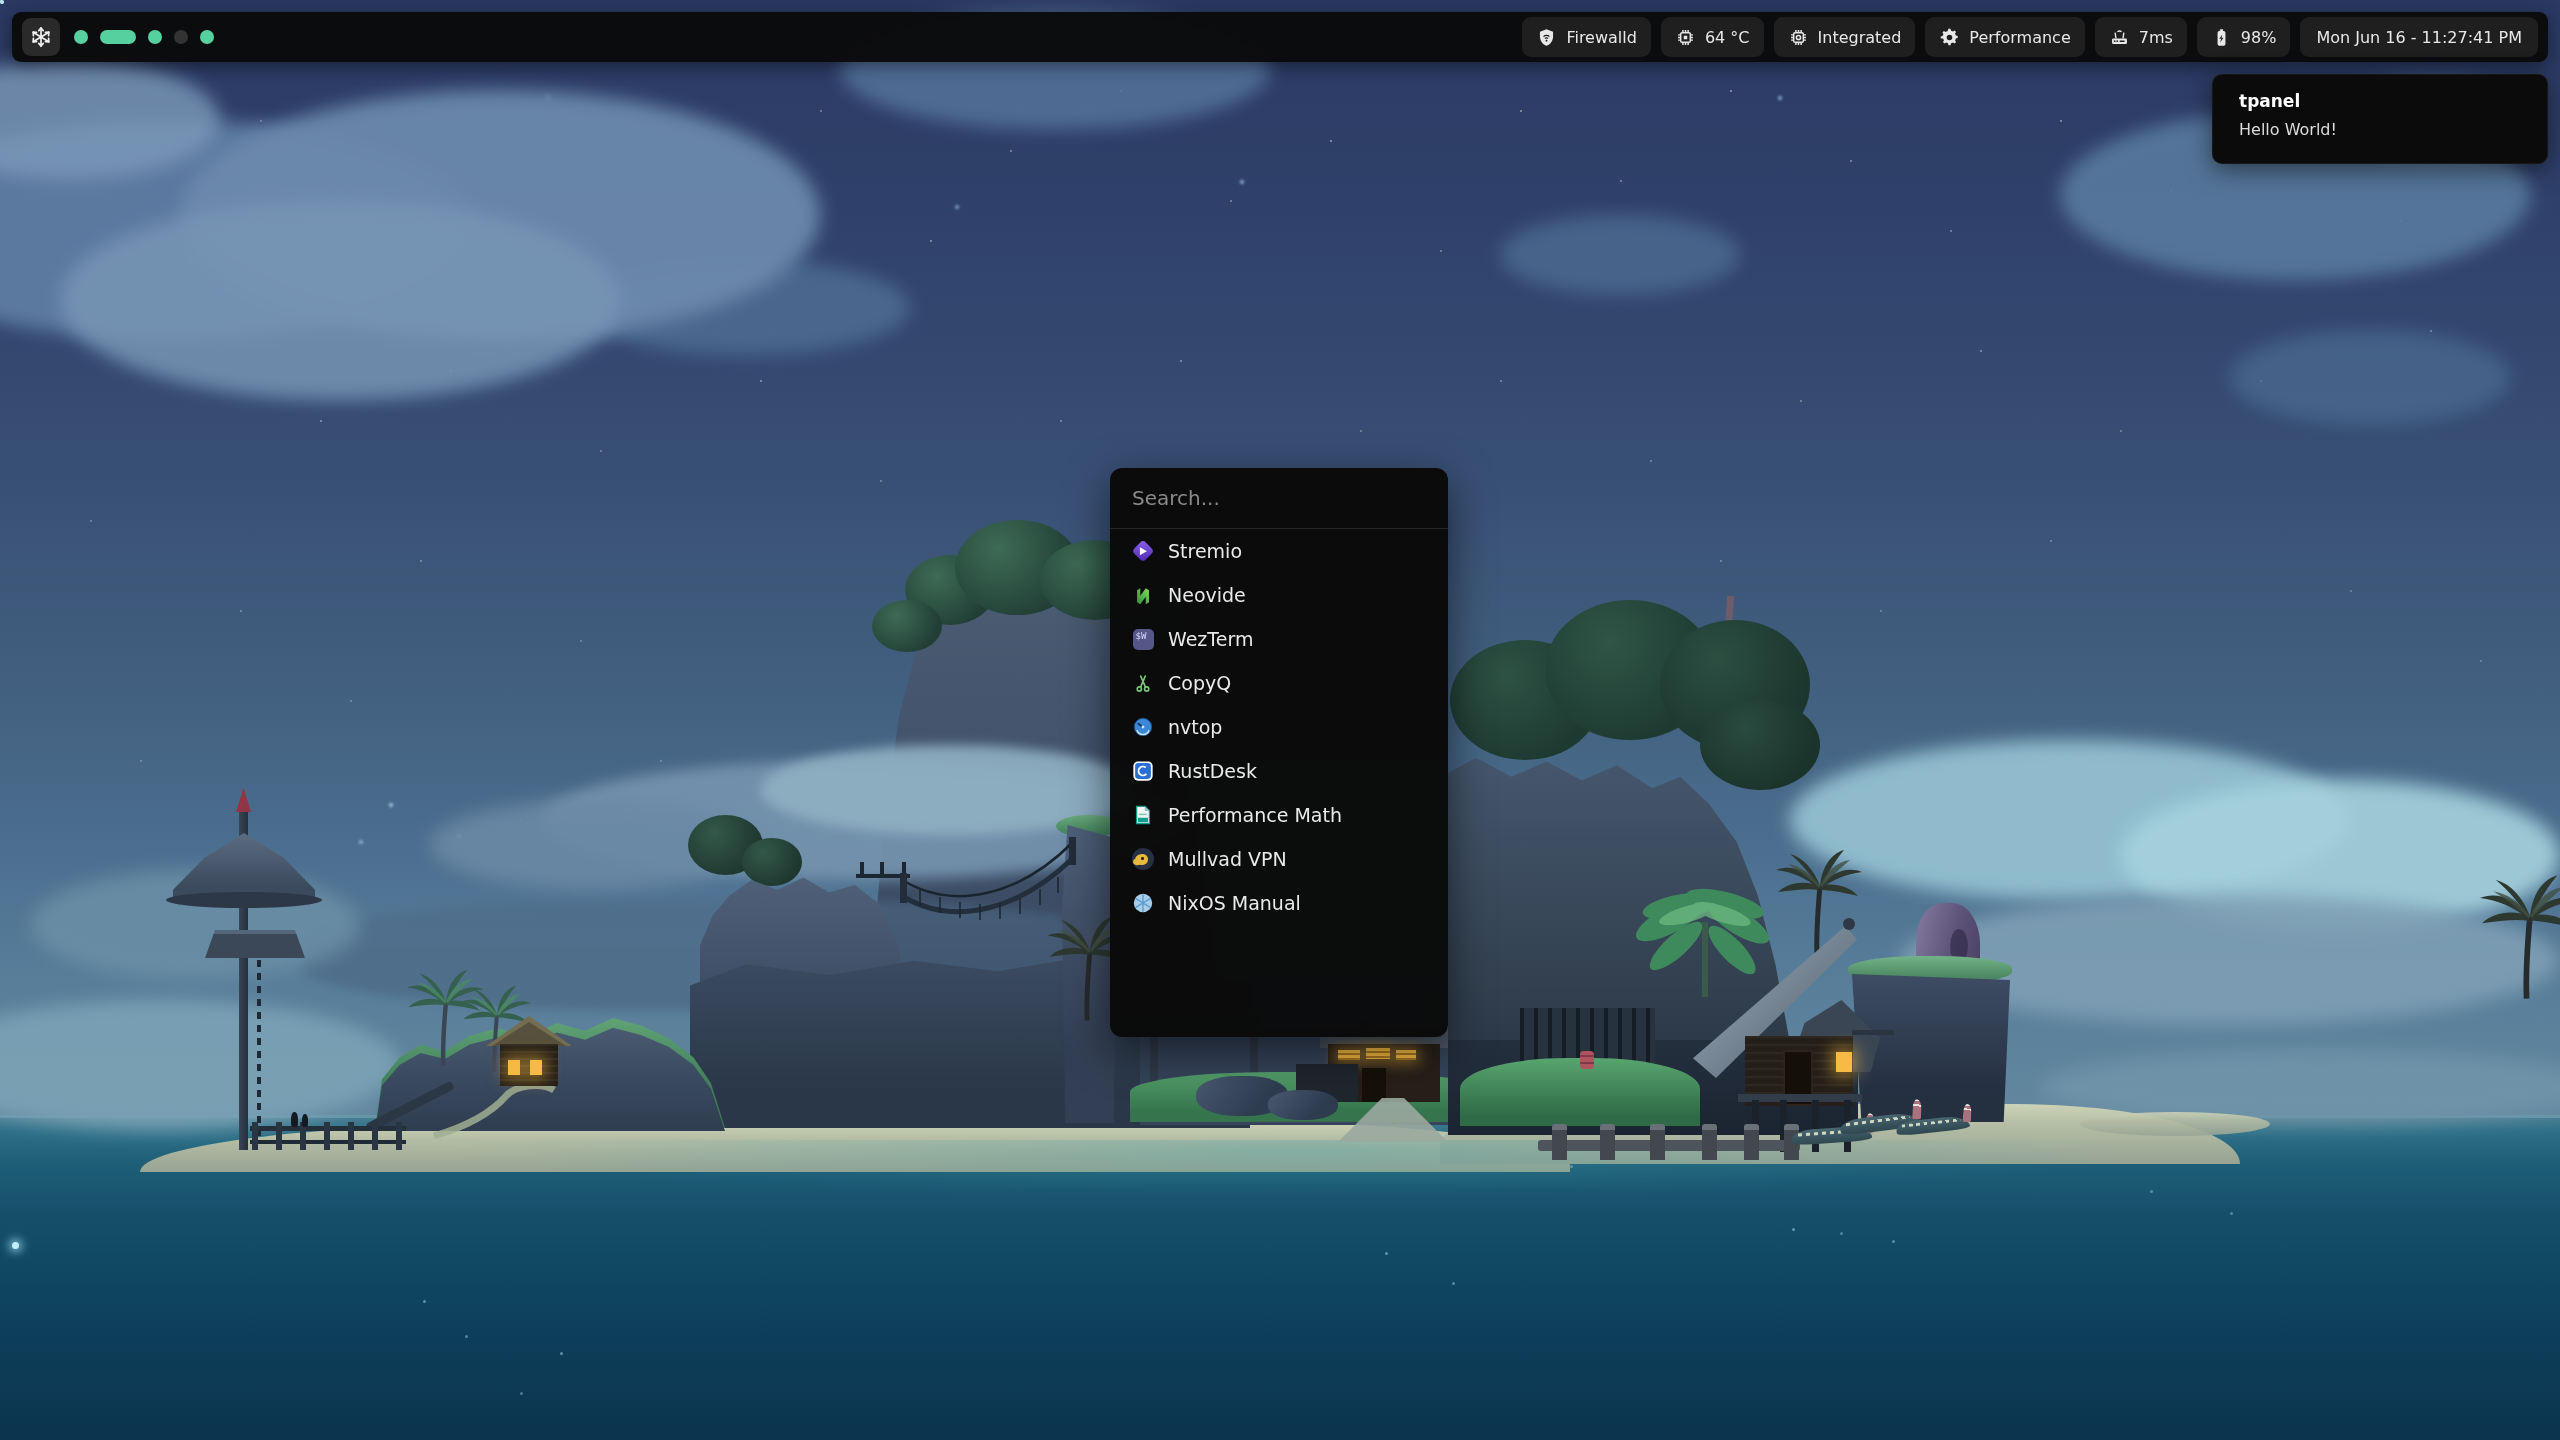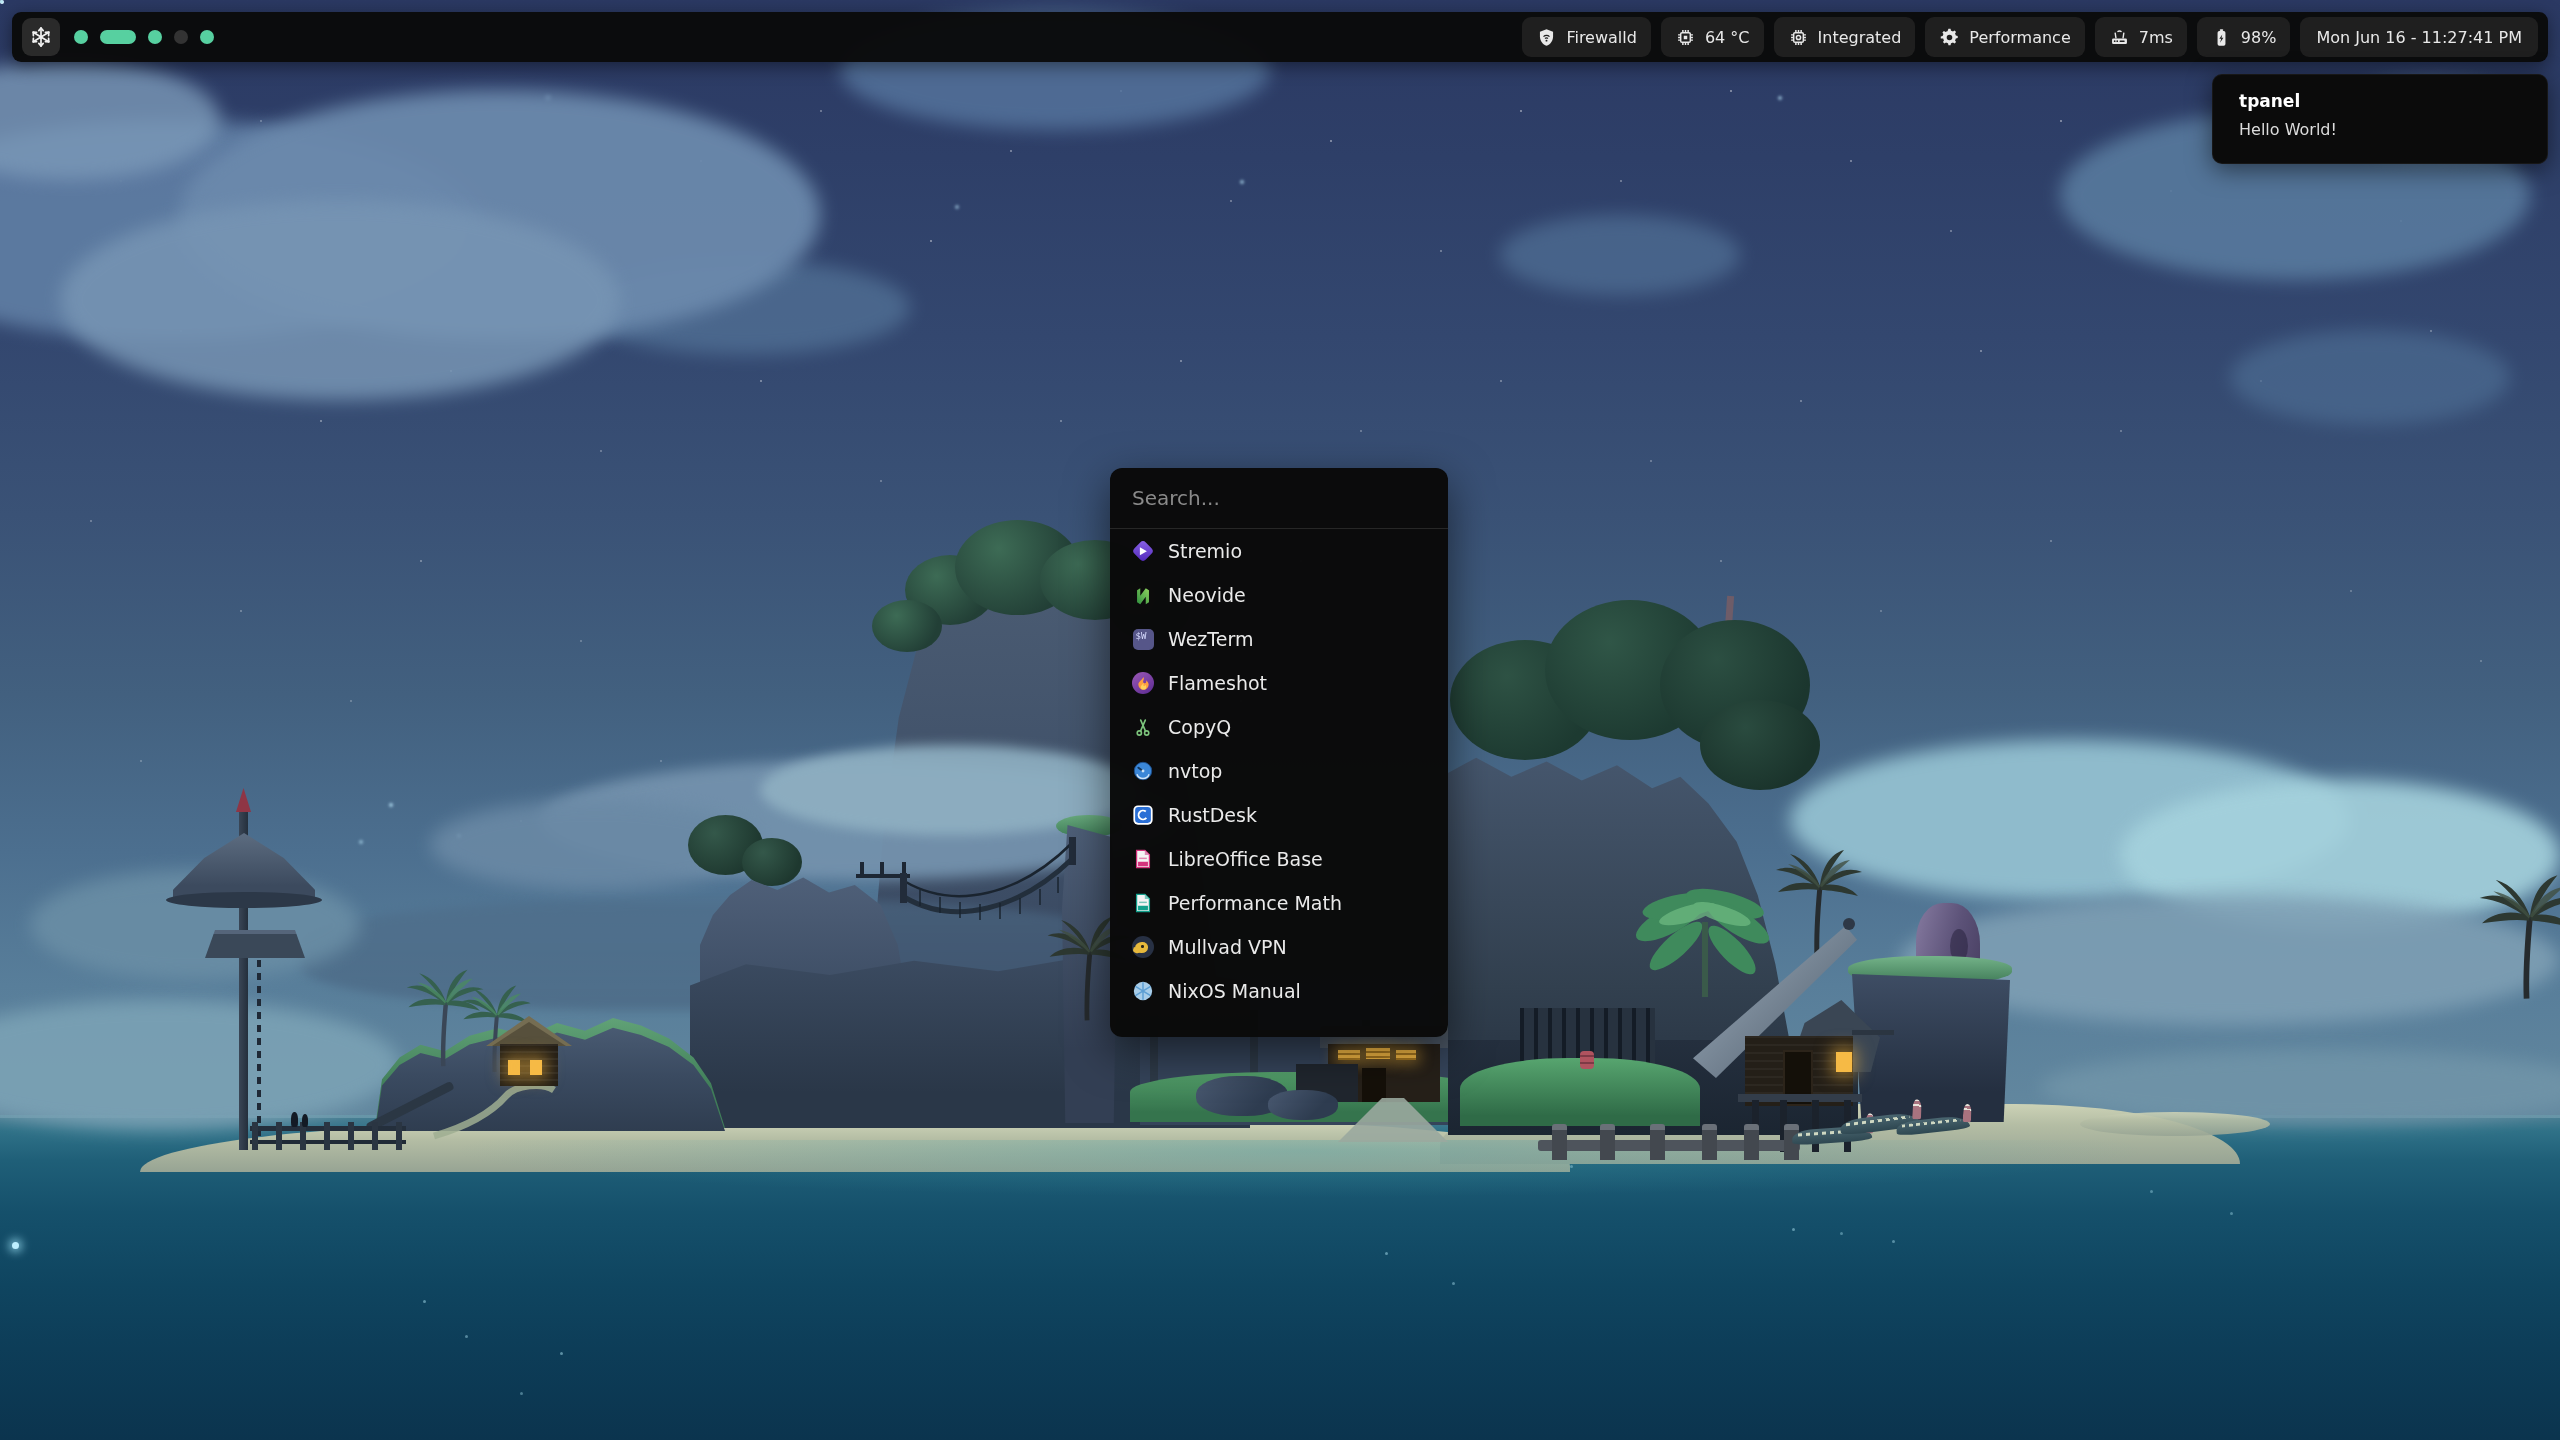--- a/index.html
+++ b/index.html
@@ -614,31 +614,20 @@
         <span class="label">Neovide</span>
       </div>
 
       <div class="app-row">
         <span class="ic">
           <span class="wez">$W</span>
         </span>
         <span class="label">WezTerm</span>
       </div>
 
-      <div class="app-row">
-        <span class="ic">
-          <span class="flame-c">
-            <svg width="13" height="15" viewBox="0 0 24 26">
-              <path d="M12 1c2 4-.8 6-.8 8.6 0 1.6 1.3 2.8 3 2.8 2.9 0 3.5-3.4 2.4-5.6 3 1.9 4.9 4.9 4.9 8.2a9.5 9.5 0 11-19 0C2.5 9.6 9.4 6.8 12 1z" fill="#ff9f40"></path>
-              <path d="M12 12c1 2-.4 3-.4 4.4 0 .9.7 1.5 1.6 1.5 1.5 0 1.8-1.7 1.2-2.9 1.6 1 2.6 2.6 2.6 4.3a5 5 0 11-10 0c0-2.9 3.6-4.3 5-7.3z" fill="#ffd35c"></path>
-            </svg>
-          </span>
-        </span>
-        <span class="label">Flameshot</span>
-      </div>
 
       <div class="app-row">
         <span class="ic">
           <svg width="22" height="22" viewBox="0 0 24 24">
             <g stroke="#7cc47c" stroke-width="1.8" fill="none" stroke-linecap="round">
               <circle cx="8" cy="18.5" r="2.3"></circle>
                 <circle cx="16" cy="18.5" r="2.3"></circle>
               <path d="M9.3 16.5L14.5 4.5M14.7 16.5L9.5 4.5"></path>
             </g>
             <circle cx="12" cy="11.5" r="1.1" fill="#7cc47c"></circle>
@@ -664,31 +653,20 @@
           <svg width="22" height="22" viewBox="0 0 24 24">
             <rect x="1.5" y="1.5" width="21" height="21" rx="5" fill="#ffffff"></rect>
             <rect x="3.4" y="3.4" width="17.2" height="17.2" rx="3.6" fill="#2a6fd6"></rect>
             <circle cx="12" cy="12" r="4.8" stroke="#ffffff" stroke-width="2.1" fill="none" stroke-dasharray="22 8" transform="rotate(40 12 12)"></circle>
           </svg>
         </span>
         <span class="label">RustDesk</span>
       </div>
 
 
-      <div class="app-row">
-        <span class="ic">
-          <svg width="22" height="22" viewBox="0 0 24 24">
-            <path d="M5 2.5h9l5 5v14H5z" fill="#f4f4f4" stroke="#d4327c" stroke-width="1.4"></path>
-            <path d="M14 2.5l5 5h-5z" fill="#d98bb4"></path>
-            <rect x="6.6" y="15" width="10.8" height="5" fill="#d4327c"></rect>
-            <rect x="7.8" y="10.5" width="8.4" height="1.6" fill="#d4327c" opacity=".55"></rect>
-          </svg>
-        </span>
-        <span class="label">LibreOffice Base</span>
-      </div>
 
       <div class="app-row">
         <span class="ic">
           <svg width="22" height="22" viewBox="0 0 24 24">
             <path d="M5 2.5h9l5 5v14H5z" fill="#f4f4f4" stroke="#12a08c" stroke-width="1.4"></path>
             <path d="M14 2.5l5 5h-5z" fill="#7fcabf"></path>
             <rect x="6.6" y="15" width="10.8" height="5" fill="#12a08c"></rect>
             <rect x="7.8" y="10.5" width="8.4" height="1.6" fill="#12a08c" opacity=".55"></rect>
           </svg>
         </span>

